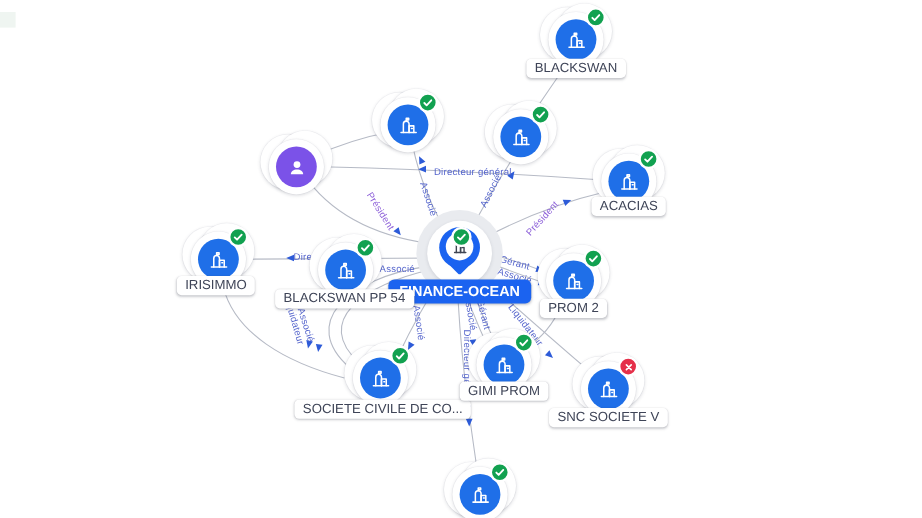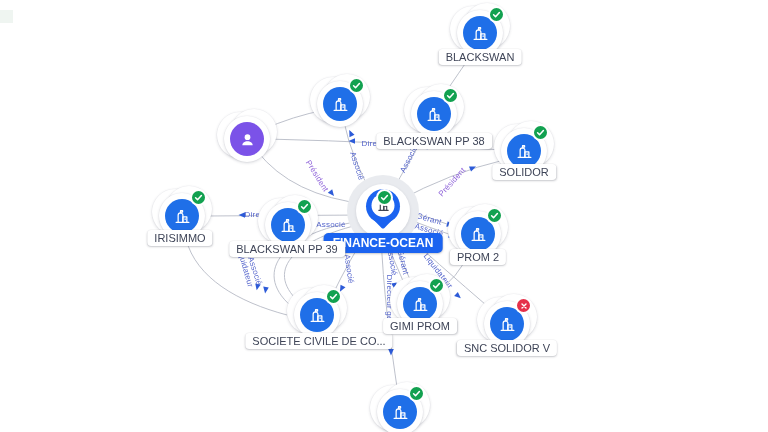--- a/index.html
+++ b/index.html
@@ -175,42 +175,41 @@
           <path d="M9.5 7.5V4.6h2.6v1.8H9.5"></path>
           <path d="M15 15.2h.9"></path>
         </svg>
     </span>
     <span class="badge ok">
       <svg viewBox="0 0 14 14" width="9" height="9" fill="none" stroke="#fff" stroke-width="2.4" stroke-linecap="round" stroke-linejoin="round">
           <path d="M2.5 7.5l3 3 6-6.5"></path>
         </svg>
     </span>
   </div>
-  <div class="nlabel" style="left:434px;top:141px">BLACKSWAN PP 38</div>
 
   <div class="node" style="left:524px;top:151px">
     <span class="card c1"></span>
       <span class="card c2"></span>
       <span class="card"></span>
     <span class="disc">
       <svg viewBox="0 0 24 24" width="19" height="19" fill="none" stroke="currentColor" stroke-width="1.6" stroke-linecap="round" stroke-linejoin="round">
           <path d="M4 19.5h16"></path>
           <path d="M6.5 19.5V10.5a3 3 0 0 1 6 0V19.5"></path>
           <path d="M12.5 19.5V12.5h5v7"></path>
           <path d="M9.5 7.5V4.6h2.6v1.8H9.5"></path>
           <path d="M15 15.2h.9"></path>
         </svg>
     </span>
     <span class="badge ok">
       <svg viewBox="0 0 14 14" width="9" height="9" fill="none" stroke="#fff" stroke-width="2.4" stroke-linecap="round" stroke-linejoin="round">
           <path d="M2.5 7.5l3 3 6-6.5"></path>
         </svg>
     </span>
   </div>
-  <div class="nlabel" style="left:524px;top:172px">SOLIDOR</div>
+  <div class="nlabel" style="left:524px;top:172px">ACACIAS</div>
 
   <div class="node" style="left:247px;top:139px">
     <span class="card c1"></span>
       <span class="card c2"></span>
       <span class="card"></span>
     <span class="disc person">
       <svg viewBox="0 0 24 24" width="19" height="19" fill="#fff">
           <circle cx="12" cy="9" r="3.6"></circle>
           <path d="M5.5 19.2c0-3 2.9-5 6.5-5s6.5 2 6.5 5z"></path>
         </svg>
@@ -271,21 +270,21 @@
           <path d="M9.5 7.5V4.6h2.6v1.8H9.5"></path>
           <path d="M15 15.2h.9"></path>
         </svg>
     </span>
     <span class="badge ok">
       <svg viewBox="0 0 14 14" width="9" height="9" fill="none" stroke="#fff" stroke-width="2.4" stroke-linecap="round" stroke-linejoin="round">
           <path d="M2.5 7.5l3 3 6-6.5"></path>
         </svg>
     </span>
   </div>
-  <div class="nlabel" style="left:287px;top:249px">BLACKSWAN PP 39</div>
+  <div class="nlabel" style="left:287px;top:249px">BLACKSWAN PP 54</div>
 
   <div class="node" style="left:478px;top:234px">
     <span class="card c1"></span>
       <span class="card c2"></span>
       <span class="card"></span>
     <span class="disc">
       <svg viewBox="0 0 24 24" width="19" height="19" fill="none" stroke="currentColor" stroke-width="1.6" stroke-linecap="round" stroke-linejoin="round">
           <path d="M4 19.5h16"></path>
           <path d="M6.5 19.5V10.5a3 3 0 0 1 6 0V19.5"></path>
           <path d="M12.5 19.5V12.5h5v7"></path>
@@ -355,21 +354,21 @@
           <path d="M9.5 7.5V4.6h2.6v1.8H9.5"></path>
           <path d="M15 15.2h.9"></path>
         </svg>
     </span>
     <span class="badge err">
       <svg viewBox="0 0 14 14" width="8" height="8" fill="none" stroke="#fff" stroke-width="2.4" stroke-linecap="round">
           <path d="M3.5 3.5l7 7M10.5 3.5l-7 7"></path>
         </svg>
     </span>
   </div>
-  <div class="nlabel" style="left:507px;top:348px">SNC SOLIDOR V</div>
+  <div class="nlabel" style="left:507px;top:348px">SNC SOCIETE V</div>
 
   <div class="node" style="left:400px;top:412px">
     <span class="card c1"></span>
       <span class="card c2"></span>
       <span class="card"></span>
     <span class="disc">
       <svg viewBox="0 0 24 24" width="19" height="19" fill="none" stroke="currentColor" stroke-width="1.6" stroke-linecap="round" stroke-linejoin="round">
           <path d="M4 19.5h16"></path>
           <path d="M6.5 19.5V10.5a3 3 0 0 1 6 0V19.5"></path>
           <path d="M12.5 19.5V12.5h5v7"></path>

